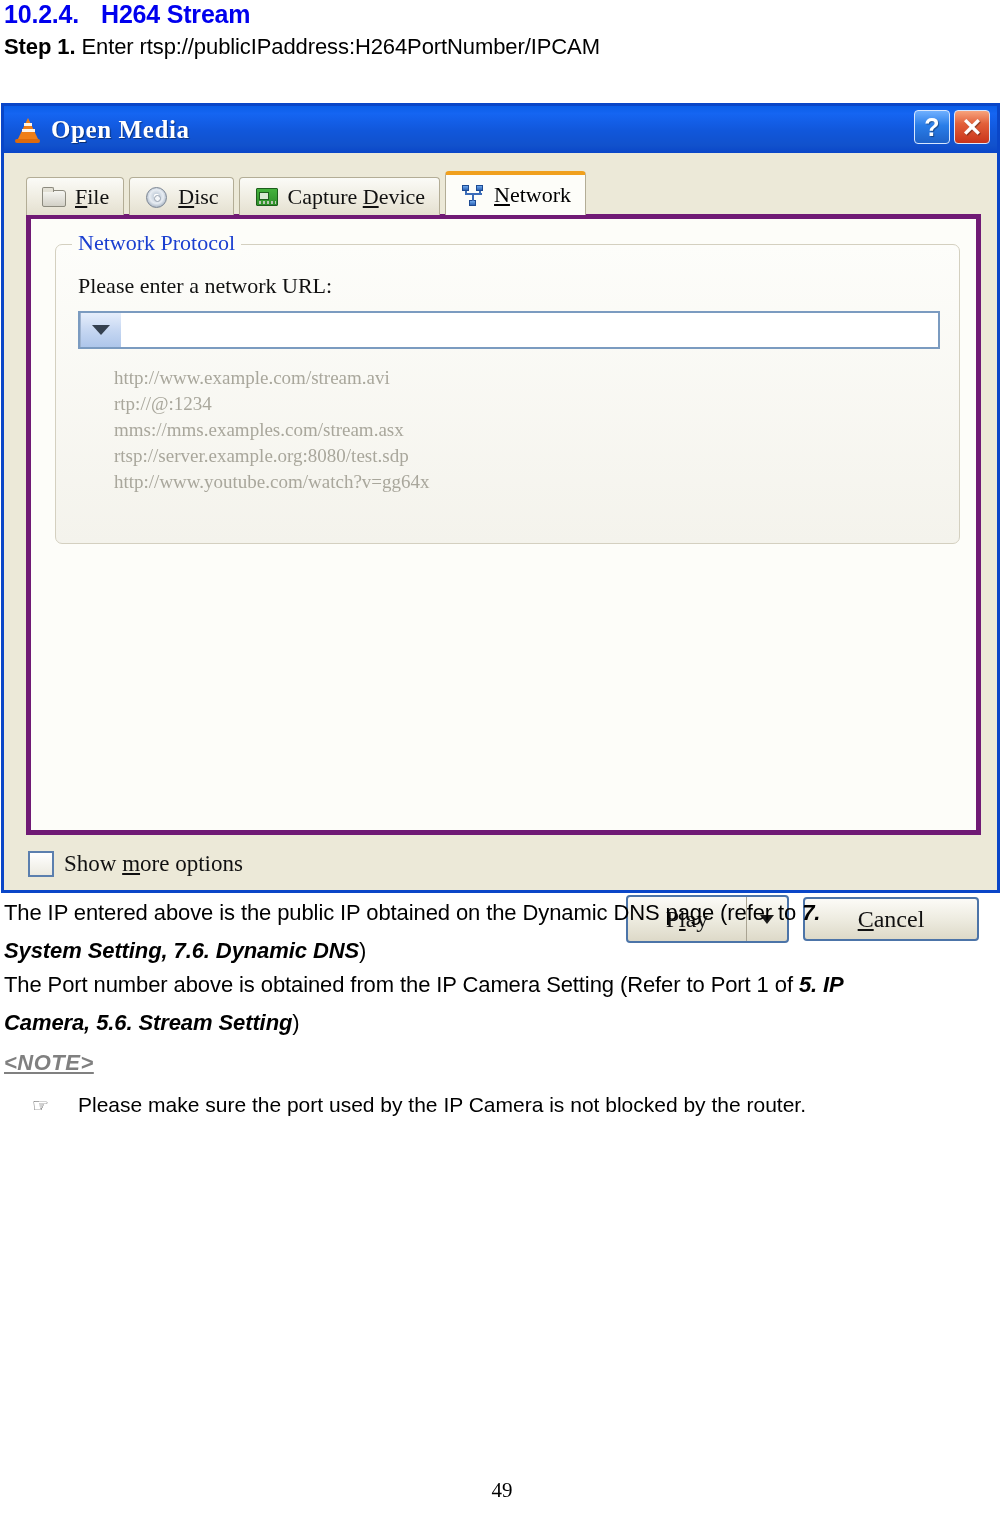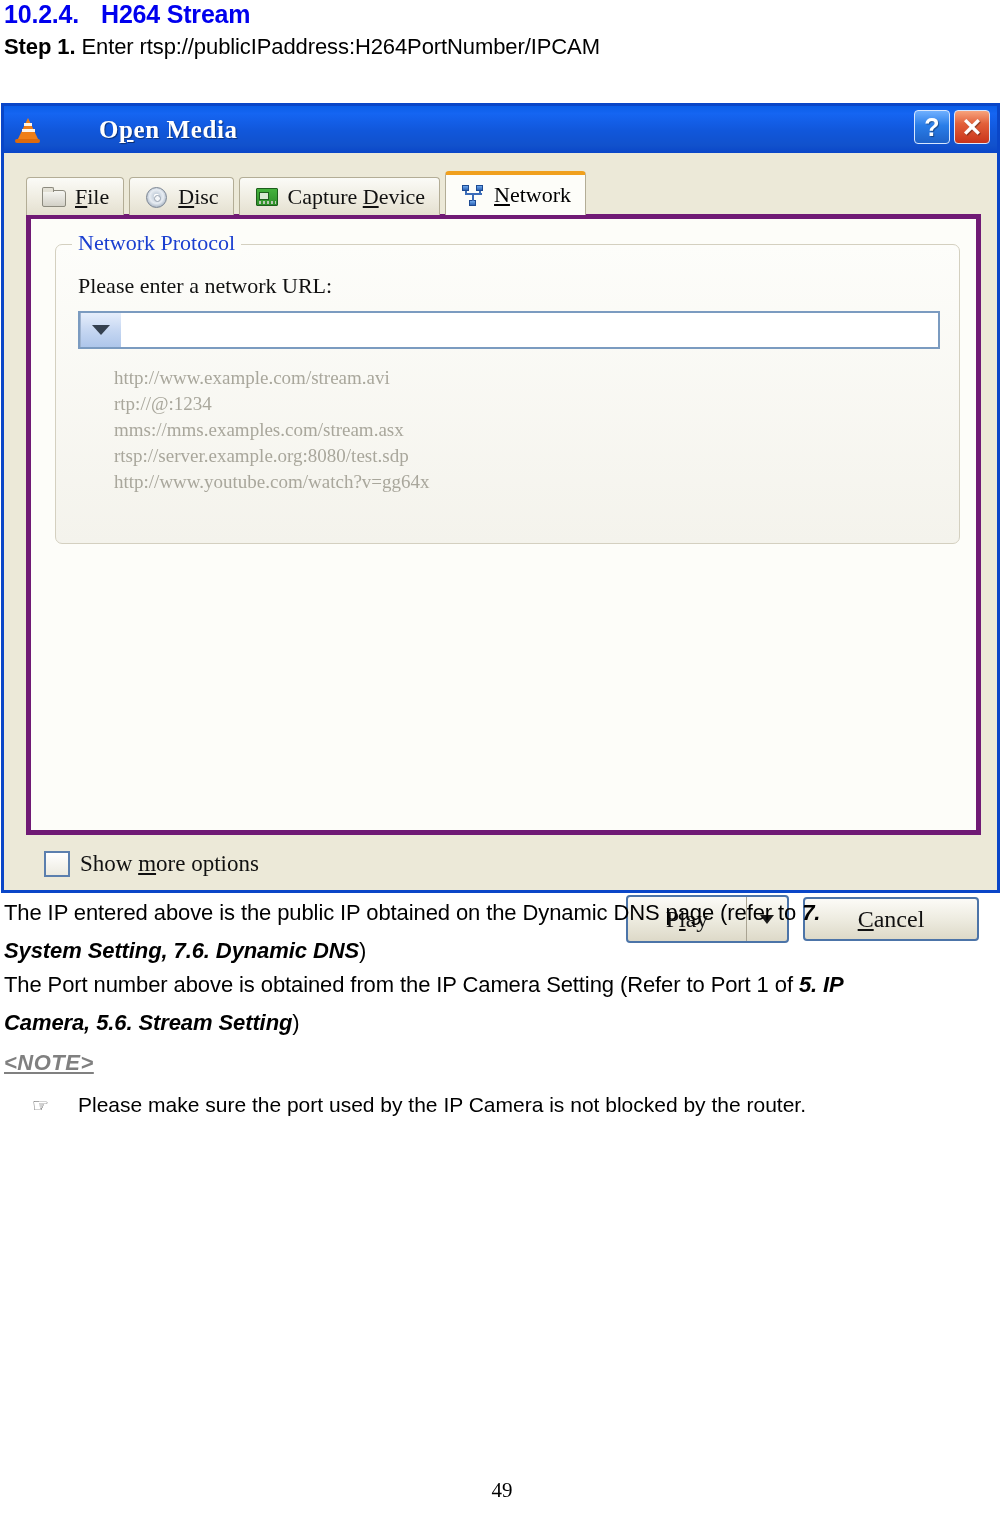--- a/index.html
+++ b/index.html
@@ -105,21 +105,20 @@
     background: #ece9d8;
     box-shadow: 0 0 0 1px #0a3bb0 inset;
   }
 
   .titlebar {
     height: 47px;
     background: linear-gradient(180deg,#0b5ee8 0%, #1565f2 16%, #1157db 52%, #1151cc 84%, #0a46c8 100%);
     position: relative;
     display: flex;
     align-items: center;
-    gap: 48px;
   }
   .title-icon {
     width: 28px; height: 30px;
     margin-left: 10px;
     position: relative;
     flex: none;
   }
   .cone {
     position: absolute;
     left: 3px; bottom: 4px;
@@ -386,21 +385,20 @@
     color: #a9a79c;
     line-height: 26px;
     white-space: pre;
   }
 
   .showmore {
     position: absolute;
     left: 24px;
     top: 698px;
     display: flex;
-    margin-left: 16px;
   }
   .checkbox {
     width: 26px; height: 26px;
     background: linear-gradient(180deg,#ffffff 0%, #eceae0 100%);
     border: 2px solid #5b7fae;
     box-sizing: border-box;
     flex: none;
   }
   .showmore-label {
     margin-left: 10px;

